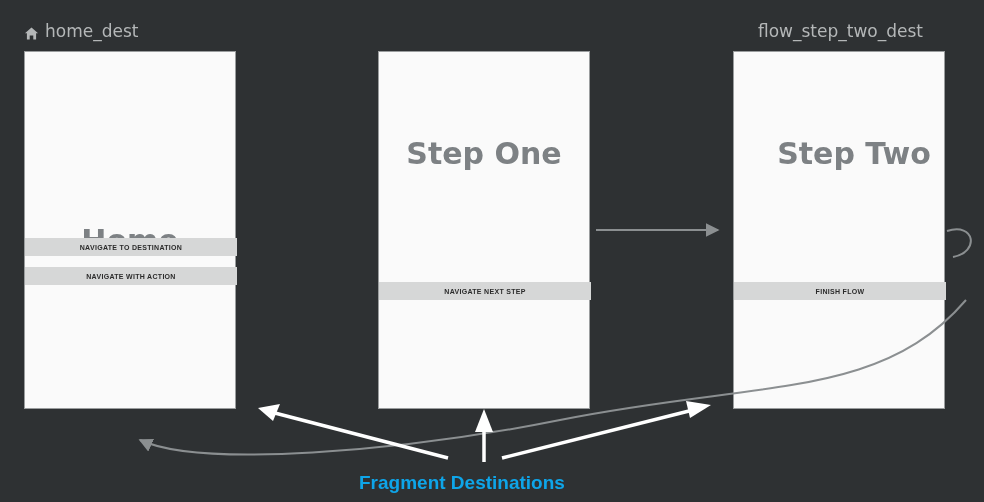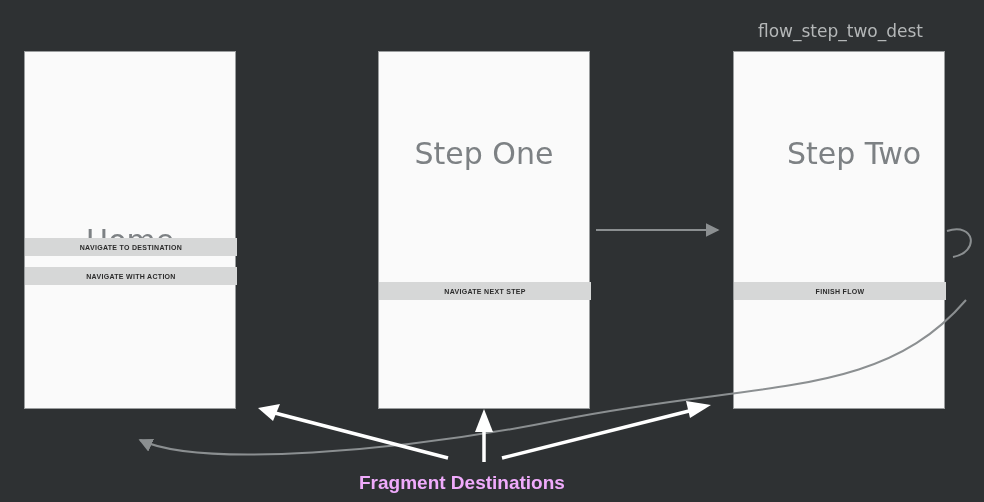--- a/index.html
+++ b/index.html
@@ -44,21 +44,21 @@
     box-sizing: border-box;
     border: 1px solid #9a9d9e;
   }
   .card-title {
     position: absolute;
     left: 0;
     right: 0;
     text-align: center;
     color: #7d8184;
     font-family: "DejaVu Sans", sans-serif;
-    font-weight: 400;
+    font-weight: 700;
     font-size: 30px;
     letter-spacing: 0px;
   }
   .mbtn {
     position: absolute;
     background: #d6d7d7;
     color: #2b2b2b;
     font-family: "Liberation Sans", sans-serif;
     font-weight: bold;
     font-size: 7px;
@@ -76,32 +76,40 @@
     left: 0;
     top: 0;
     width: 984px;
     height: 502px;
     pointer-events: none;
   }
 
   
   .annotation {
     position: absolute;
-    color: #f0abfc;
+    color: #0ea5e9;
     font-family: "Liberation Sans", sans-serif;
     font-weight: bold;
     font-size: 19px;
     white-space: nowrap;
   }
 </style>
 </head>
 <body>
 
 <div id="canvas">
 
+  <div class="dest-label" style="left:24px; top:21px;">
+    <span class="home-icon">
+      <svg viewBox="0 0 16 16" width="15" height="15" aria-hidden="true">
+        <path d="M8 1.6 L15 7.6 L12.9 7.6 L12.9 14.4 L9.9 14.4 L9.9 10.1 L6.1 10.1 L6.1 14.4 L3.1 14.4 L3.1 7.6 L1 7.6 Z" fill="#b4b7b8"></path>
+      </svg>
+    </span>
+    <span>home_dest</span>
+  </div>
 
 
   <div class="dest-label" style="left:731px; top:21px;margin-left:27px;">
     <span>flow_step_two_dest</span>
   </div>
 
   <div class="card" style="left:24px; top:51px; width:212px; height:358px;">
     <div class="card-title" style="top:171px;">Home</div>
     <div class="mbtn" style="left:0px; top:186px; width:212px;">NAVIGATE TO DESTINATION</div>
     <div class="mbtn" style="left:0px; top:215px; width:212px;">NAVIGATE WITH ACTION</div>

